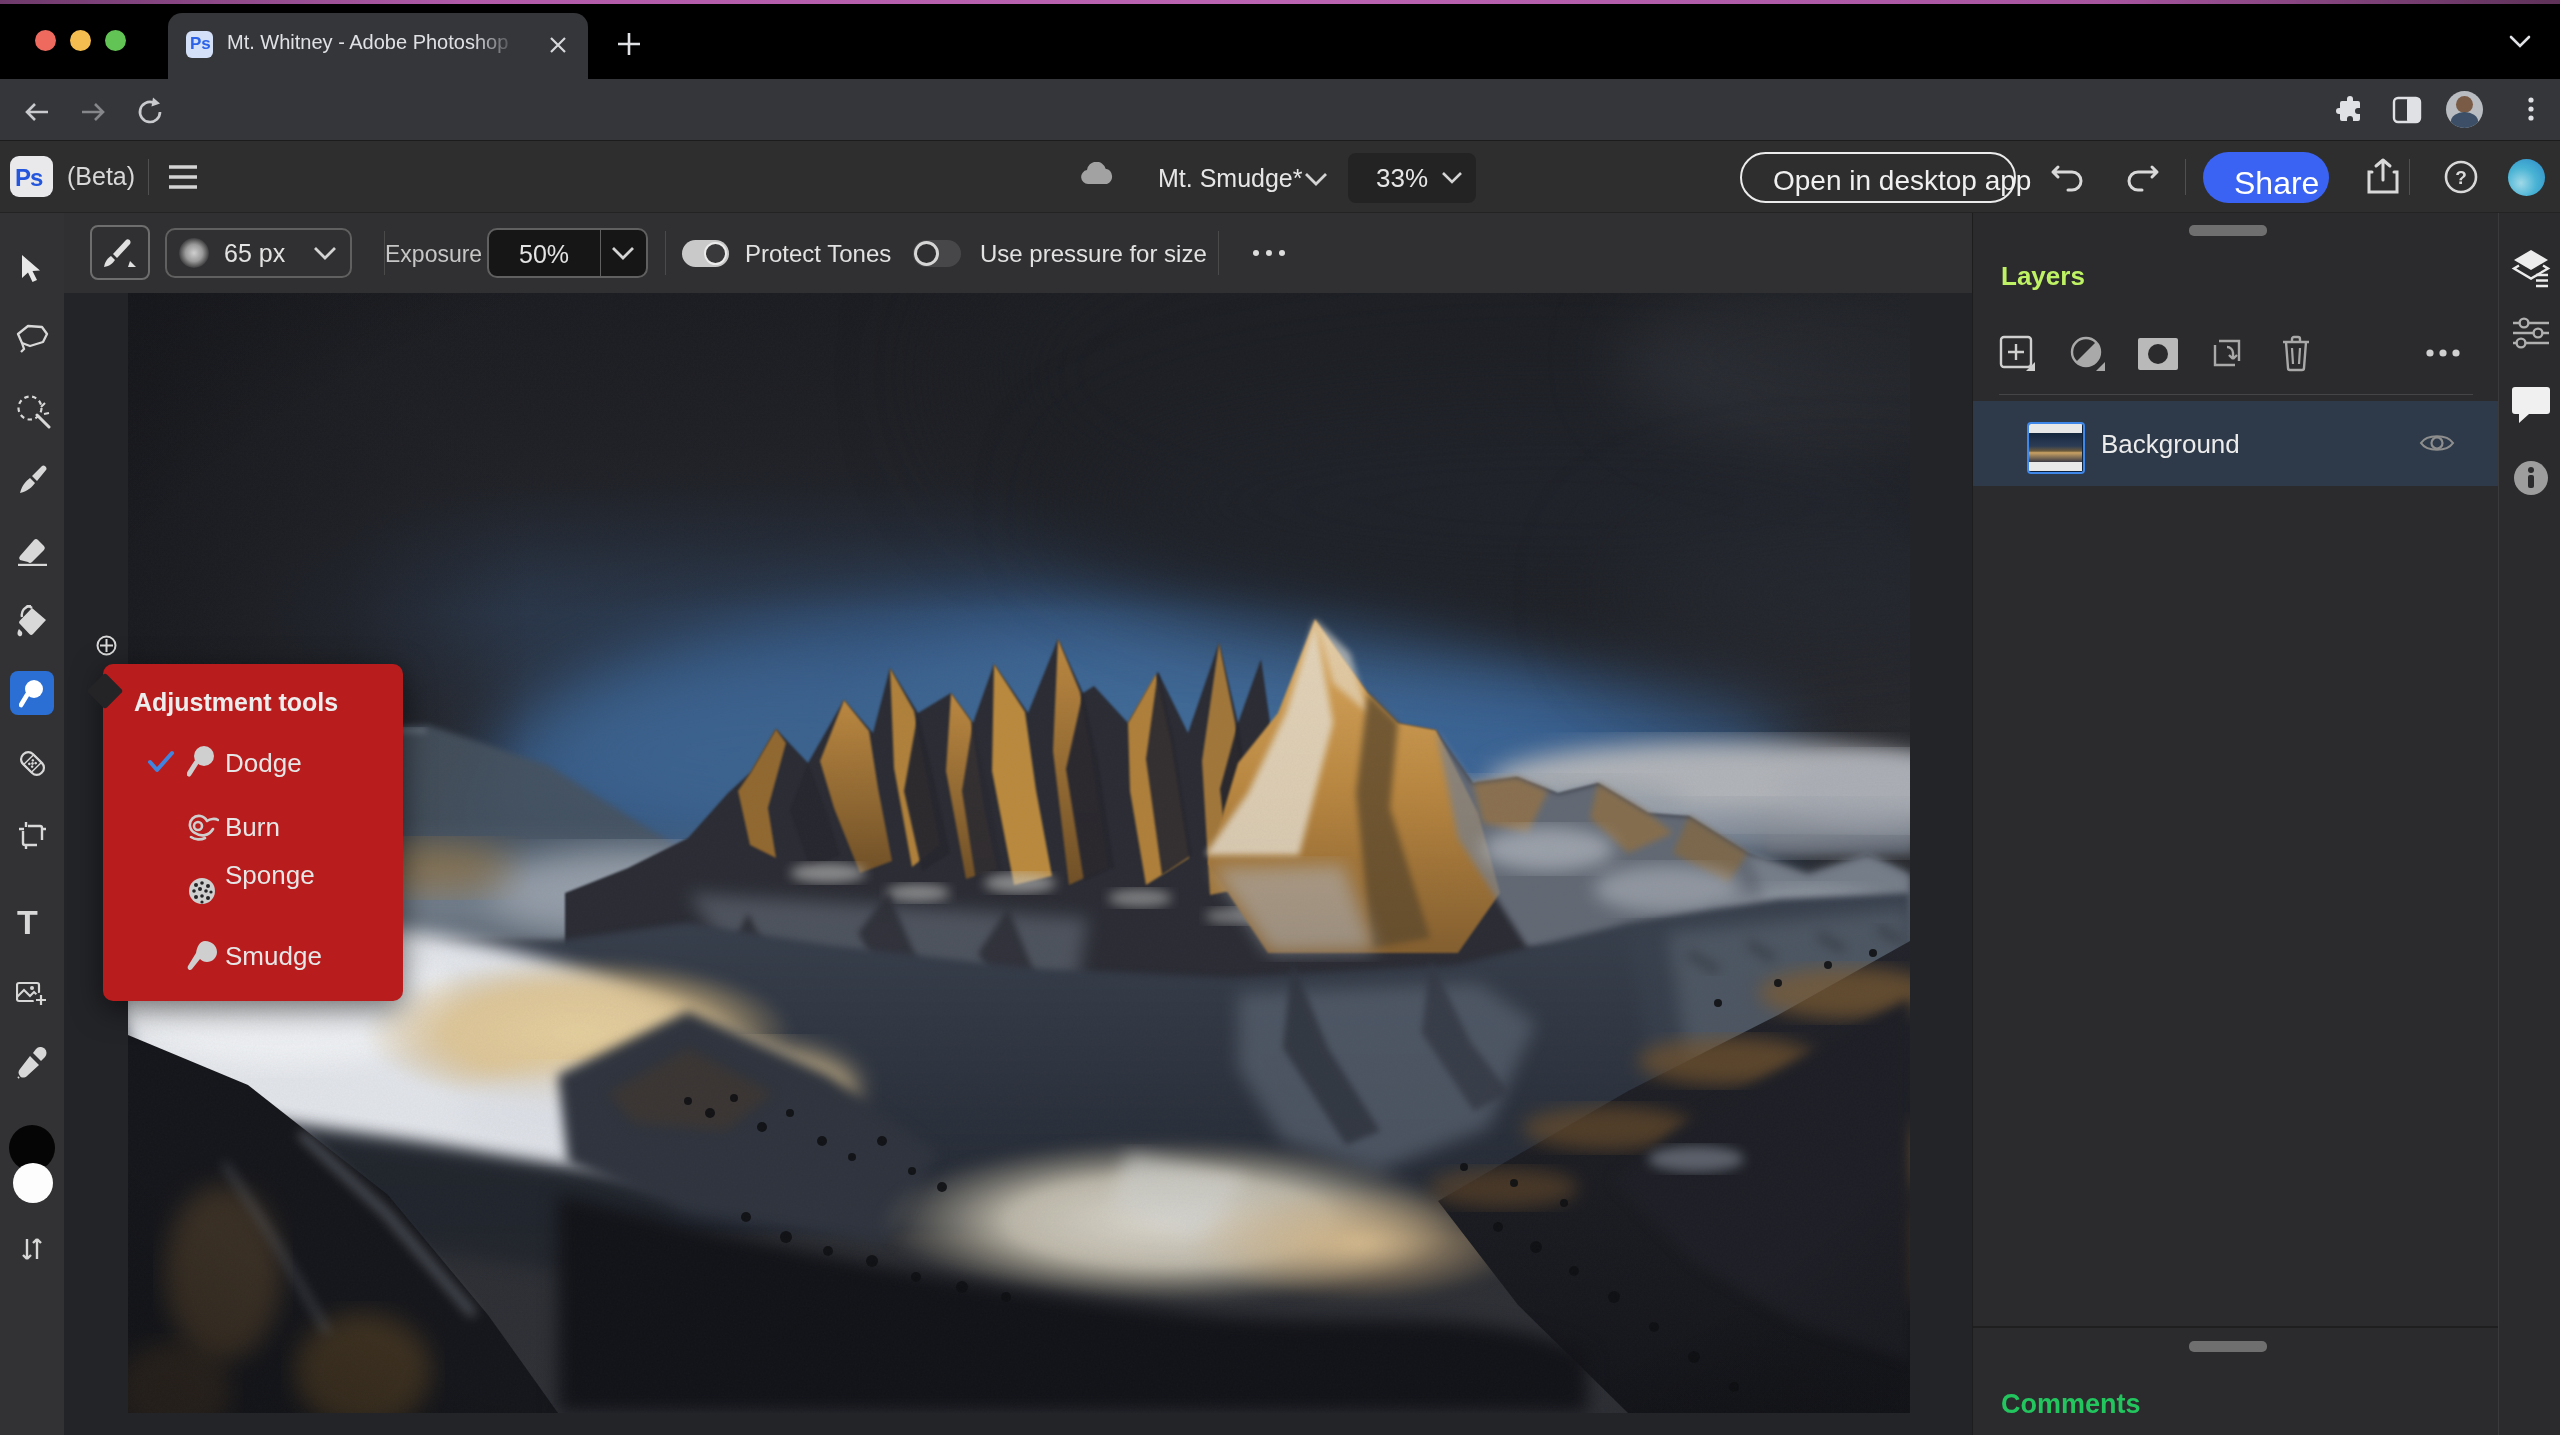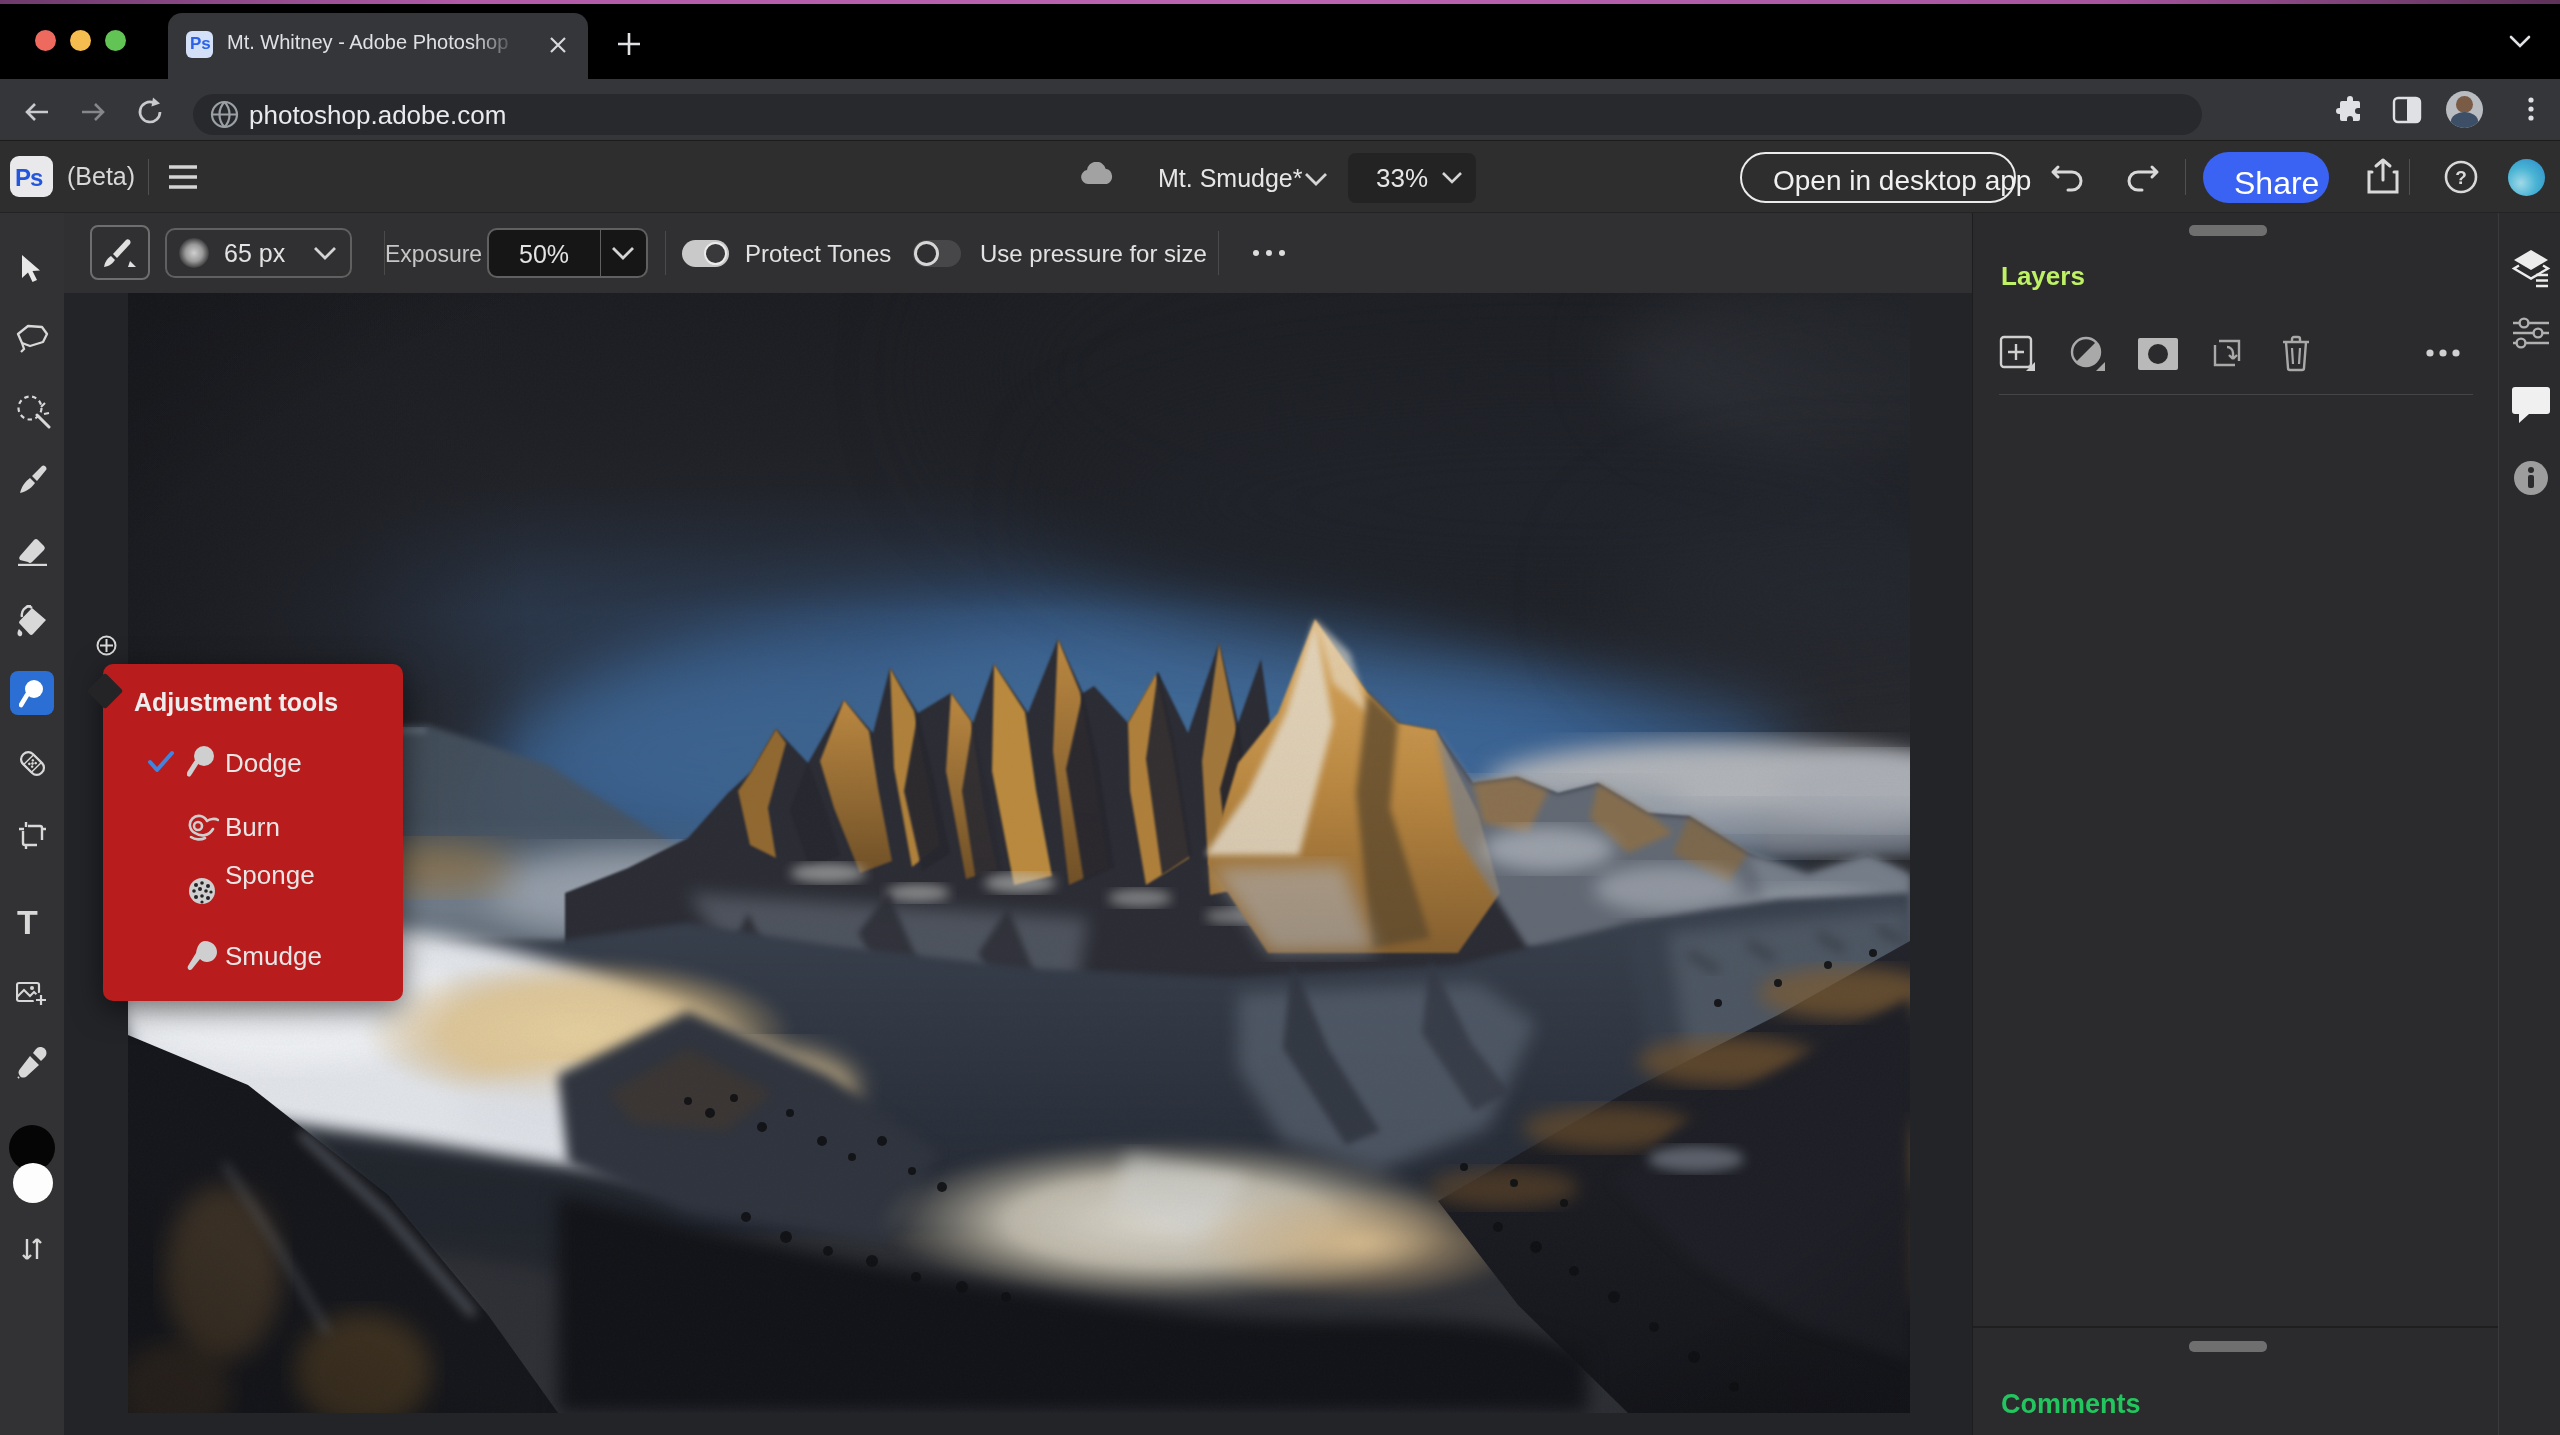--- a/index.html
+++ b/index.html
@@ -53,27 +53,20 @@
     <svg class="abs" style="left:22px;top:18px;" width="30" height="30" viewBox="0 0 30 30">
         <path d="M26,15 H6 M13,7 L5,15 L13,23" stroke="#c8cacd" stroke-width="2.6" fill="none"></path>
       </svg>
     <svg class="abs" style="left:78px;top:18px;" width="30" height="30" viewBox="0 0 30 30">
         <path d="M4,15 H24 M17,7 L25,15 L17,23" stroke="#85878a" stroke-width="2.6" fill="none"></path>
       </svg>
     <svg class="abs" style="left:134px;top:17px;" width="32" height="32" viewBox="0 0 32 32">
         <path d="M26,16 A10,10 0 1 1 19.5,6.6" stroke="#c8cacd" stroke-width="2.7" fill="none"></path>
         <path d="M19,1.5 L26,7.5 L17.5,10.5 Z" fill="#c8cacd"></path>
       </svg>
-    <div id="urlpill">
-      <svg class="abs" style="left:16px;top:5px;" width="31" height="31" viewBox="0 0 31 31">
-          <circle cx="15.5" cy="15.5" r="12.5" stroke="#9ba0a5" stroke-width="2.2" fill="none"></circle>
-          <path d="M3,15.5 H28 M15.5,3 a18,18 0 0 1 0,25 M15.5,3 a18,18 0 0 0 0,25" stroke="#9ba0a5" stroke-width="2.2" fill="none"></path>
-        </svg>
-      <div class="txt" style="left:56px;top:6px;font-size:26px;color:#e8eaed;">photoshop.adobe.com</div>
-    </div>
     <svg class="abs" style="left:2335px;top:16px;" width="30" height="30" viewBox="0 0 30 30">
         <path d="M12,4 a3,3 0 0 1 6,0 v2 h5 a2,2 0 0 1 2,2 v5 h-2 a3,3 0 0 0 0,6 h2 v5 a2,2 0 0 1 -2,2 h-5 v-2 a3,3 0 0 0 -6,0 v2 H7 a2,2 0 0 1 -2,-2 v-5 H4 a3,3 0 0 1 0,-6 h1 V8 a2,2 0 0 1 2,-2 h5 Z" fill="#dfe1e5"></path>
       </svg>
     <svg class="abs" style="left:2392px;top:16px;" width="30" height="30" viewBox="0 0 30 30">
         <rect x="2" y="3" width="26" height="24" rx="4" stroke="#dfe1e5" stroke-width="2.4" fill="none"></rect>
         <rect x="15" y="3" width="13" height="24" rx="2" fill="#dfe1e5"></rect>
       </svg>
     <div class="abs" style="left:2446px;top:12px;width:37px;height:37px;border-radius:50%;background:#b9bdc2;overflow:hidden;">
       <div class="abs" style="left:10px;top:5px;width:17px;height:17px;border-radius:50%;background:#7a5b46;"></div>
       <div class="abs" style="left:5px;top:21px;width:27px;height:18px;border-radius:50% 50% 0 0;background:#3c4f66;"></div>
@@ -545,20 +538,32 @@
     <svg class="abs" style="left:306px;top:121px;" width="34" height="38" viewBox="0 0 34 38">
         <path d="M4,8 H30 M13,8 V5 a2,2 0 0 1 2,-2 h4 a2,2 0 0 1 2,2 v3 M7,8 l2,26 a2,2 0 0 0 2,2 h12 a2,2 0 0 0 2,-2 l2,-26" stroke="#a9a9a9" stroke-width="2.4" fill="none"></path>
         <path d="M13,14 l1,16 M21,14 l-1,16" stroke="#a9a9a9" stroke-width="2.2"></path>
       </svg>
     <svg class="abs" style="left:452px;top:135px;" width="36" height="10" viewBox="0 0 36 10">
         <circle cx="5" cy="5" r="3.6" fill="#d0d0d0"></circle>
         <circle cx="18" cy="5" r="3.6" fill="#d0d0d0"></circle>
         <circle cx="31" cy="5" r="3.6" fill="#d0d0d0"></circle>
       </svg>
     <div class="abs" style="left:26px;top:181px;width:474px;height:1px;background:#454547;"></div>
+    <div class="abs" style="left:0px;top:188px;width:526px;height:85px;background:#2e3a49;">
+      <div class="abs" style="left:54px;top:21px;width:58px;height:52px;border-radius:4px;background:#0d223c;border:2.5px solid #3f87e8;overflow:hidden;">
+        <div class="abs" style="left:0;top:0;width:53px;height:9px;background:#e8e8e8;"></div>
+        <div class="abs" style="left:0;top:38px;width:53px;height:9px;background:#e8e8e8;"></div>
+        <div class="abs" style="left:0;top:9px;width:53px;height:29px;background:linear-gradient(180deg,#16283e 0%,#2c3c55 45%,#6a5a3c 62%,#c9a264 68%,#3a3a44 100%);"></div>
+      </div>
+      <div class="txt" style="left:128px;top:28px;font-size:26px;color:#ececec;">Background</div>
+      <svg class="abs" style="left:446px;top:28px;" width="36" height="28" viewBox="0 0 36 28">
+          <path d="M2,14 C8,5 28,5 34,14 C28,23 8,23 2,14 Z" stroke="#8e8e8e" stroke-width="2.2" fill="none"></path>
+          <circle cx="18" cy="14" r="5.5" stroke="#8e8e8e" stroke-width="2.2" fill="none"></circle>
+        </svg>
+    </div>
     <div class="abs" style="left:0px;top:1113px;width:526px;height:2px;background:#1f1f20;"></div>
     <div class="abs" style="left:216px;top:1128px;width:78px;height:11px;border-radius:5px;background:#6f6f6f;"></div>
     <div class="txt" style="left:28px;top:1176px;font-size:27px;font-weight:bold;color:#22c55e;">Comments</div>
   </div>
   <div id="rstrip" class="abs">
     <svg class="abs" style="left:11px;top:36px;" width="42" height="40" viewBox="0 0 42 40">
         <path d="M21,1 L38,11 L21,21 L4,11 Z" fill="#ececec"></path>
         <path d="M9,16.5 L4,19.5 L21,29.5 L38,19.5 L33,16.5" fill="none" stroke="#ececec" stroke-width="2.4"></path>
         <path d="M26,26 h12 M26,31.5 h12 M26,37 h12" stroke="#ececec" stroke-width="2.6"></path>
       </svg>

